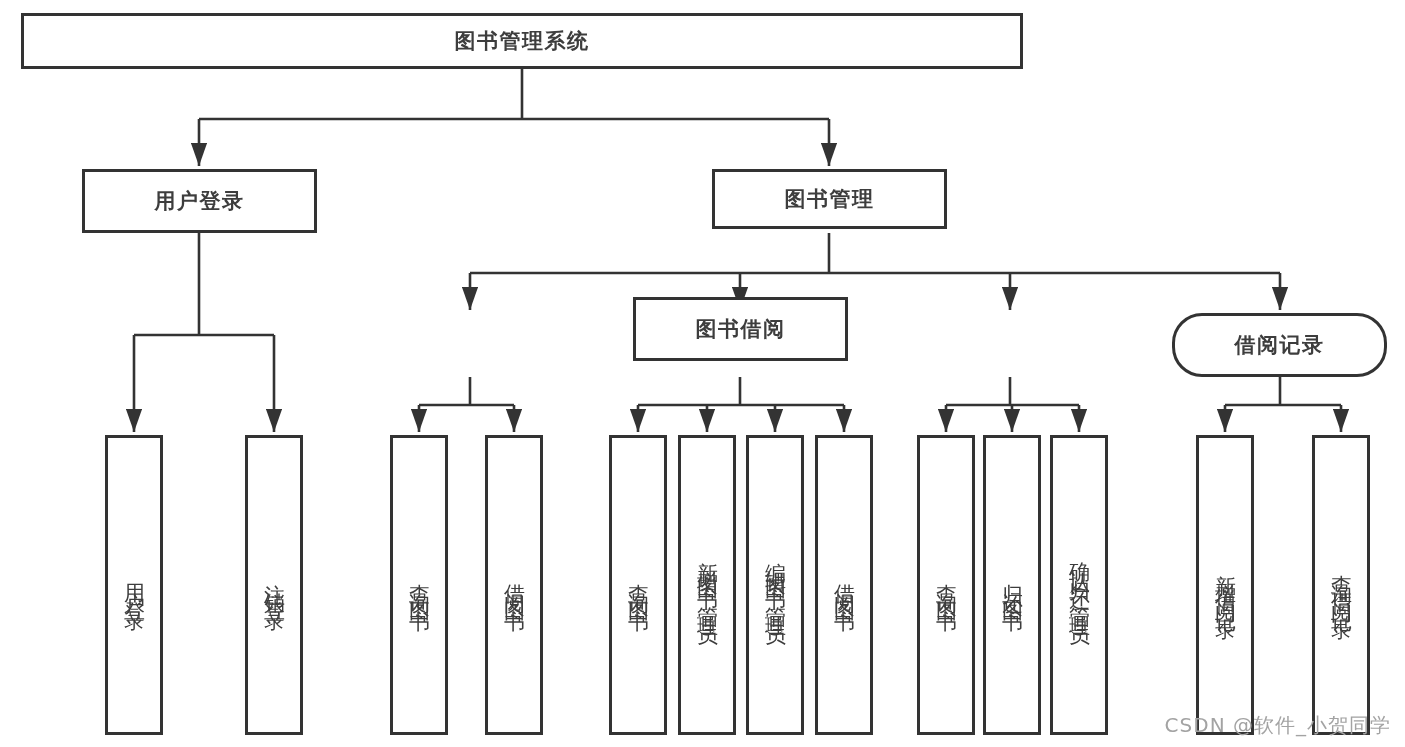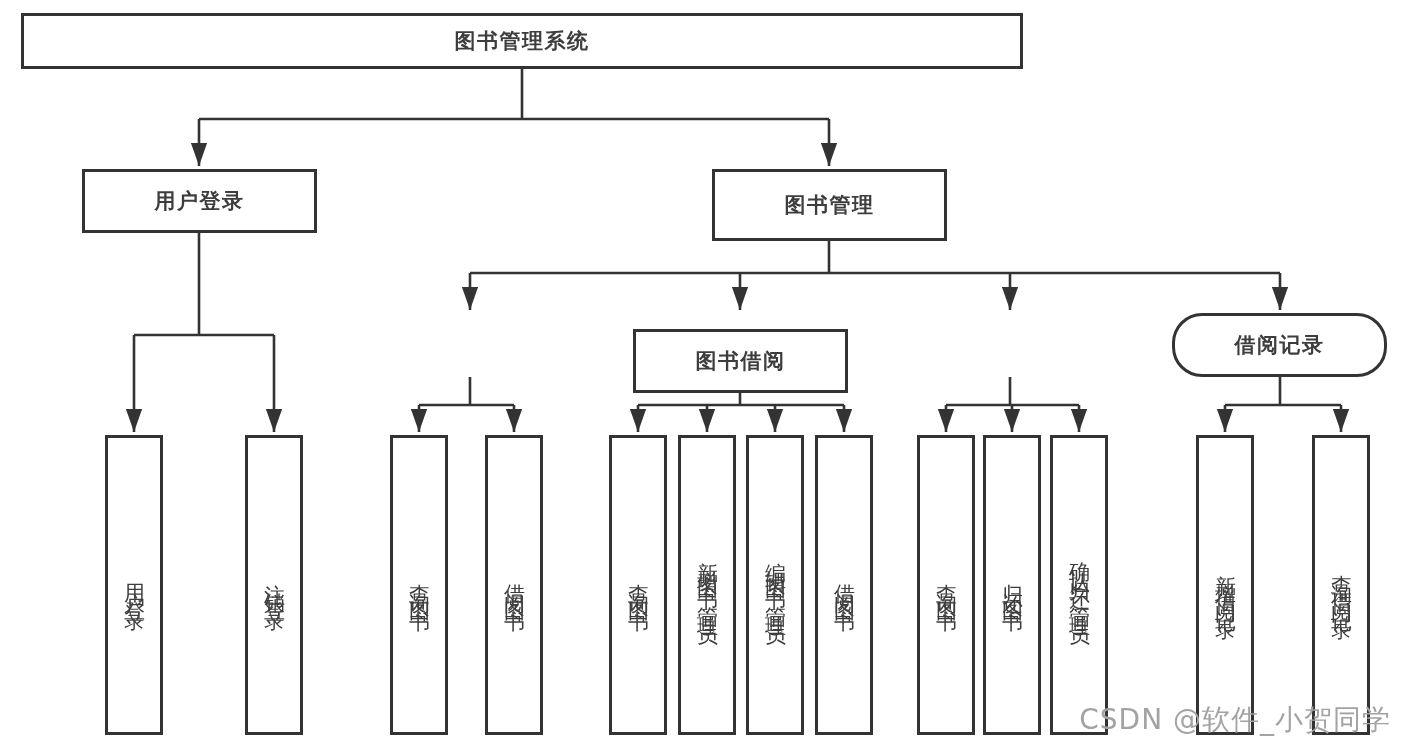--- a/index.html
+++ b/index.html
@@ -53,21 +53,21 @@
     letter-spacing: 9px;
     line-height: 1;
     white-space: nowrap;
   }
   .watermark {
     position: absolute;
     right: 14px;
     bottom: 8px;
     z-index: 3;
     color: var(--watermark);
-    font-size: 28px;
+    font-size: 20px;
     letter-spacing: 1px;
     white-space: nowrap;
   }
 </style>
 </head>
 <body>
 
 <div class="canvas">
 
   <svg class="connectors" viewBox="0 0 1405 747" xmlns="http://www.w3.org/2000/svg">
@@ -111,25 +111,25 @@
     <path class="ln ar" d="M1341,405 L1341,432"></path>
   </svg>
 
   <div class="box h" style="left:21px; top:13px; width:1002px; height:56px;">
     <span class="lbl">图书管理系统</span>
   </div>
 
   <div class="box h" style="left:82px; top:169px; width:235px; height:64px;">
     <span class="lbl">用户登录</span>
   </div>
-  <div class="box h" style="left:712px; top:169px; width:235px; height:72px;">
+  <div class="box h" style="left:712px; top:169px; width:235px; height:60px;">
     <span class="lbl">图书管理</span>
   </div>
 
-  <div class="box h" style="left:633px; top:329px; width:215px; height:64px;">
+  <div class="box h" style="left:633px; top:297px; width:215px; height:64px;">
     <span class="lbl">图书借阅</span>
   </div>
   <div class="box h" style="left:1172px; top:313px; width:215px; height:64px;border-radius:30px;">
     <span class="lbl">借阅记录</span>
   </div>
 
   <div class="box v" style="left:105px; top:435px; width:58px; height:300px;">
     <span class="lbl">用户登录</span>
   </div>
   <div class="box v" style="left:245px; top:435px; width:58px; height:300px;">

